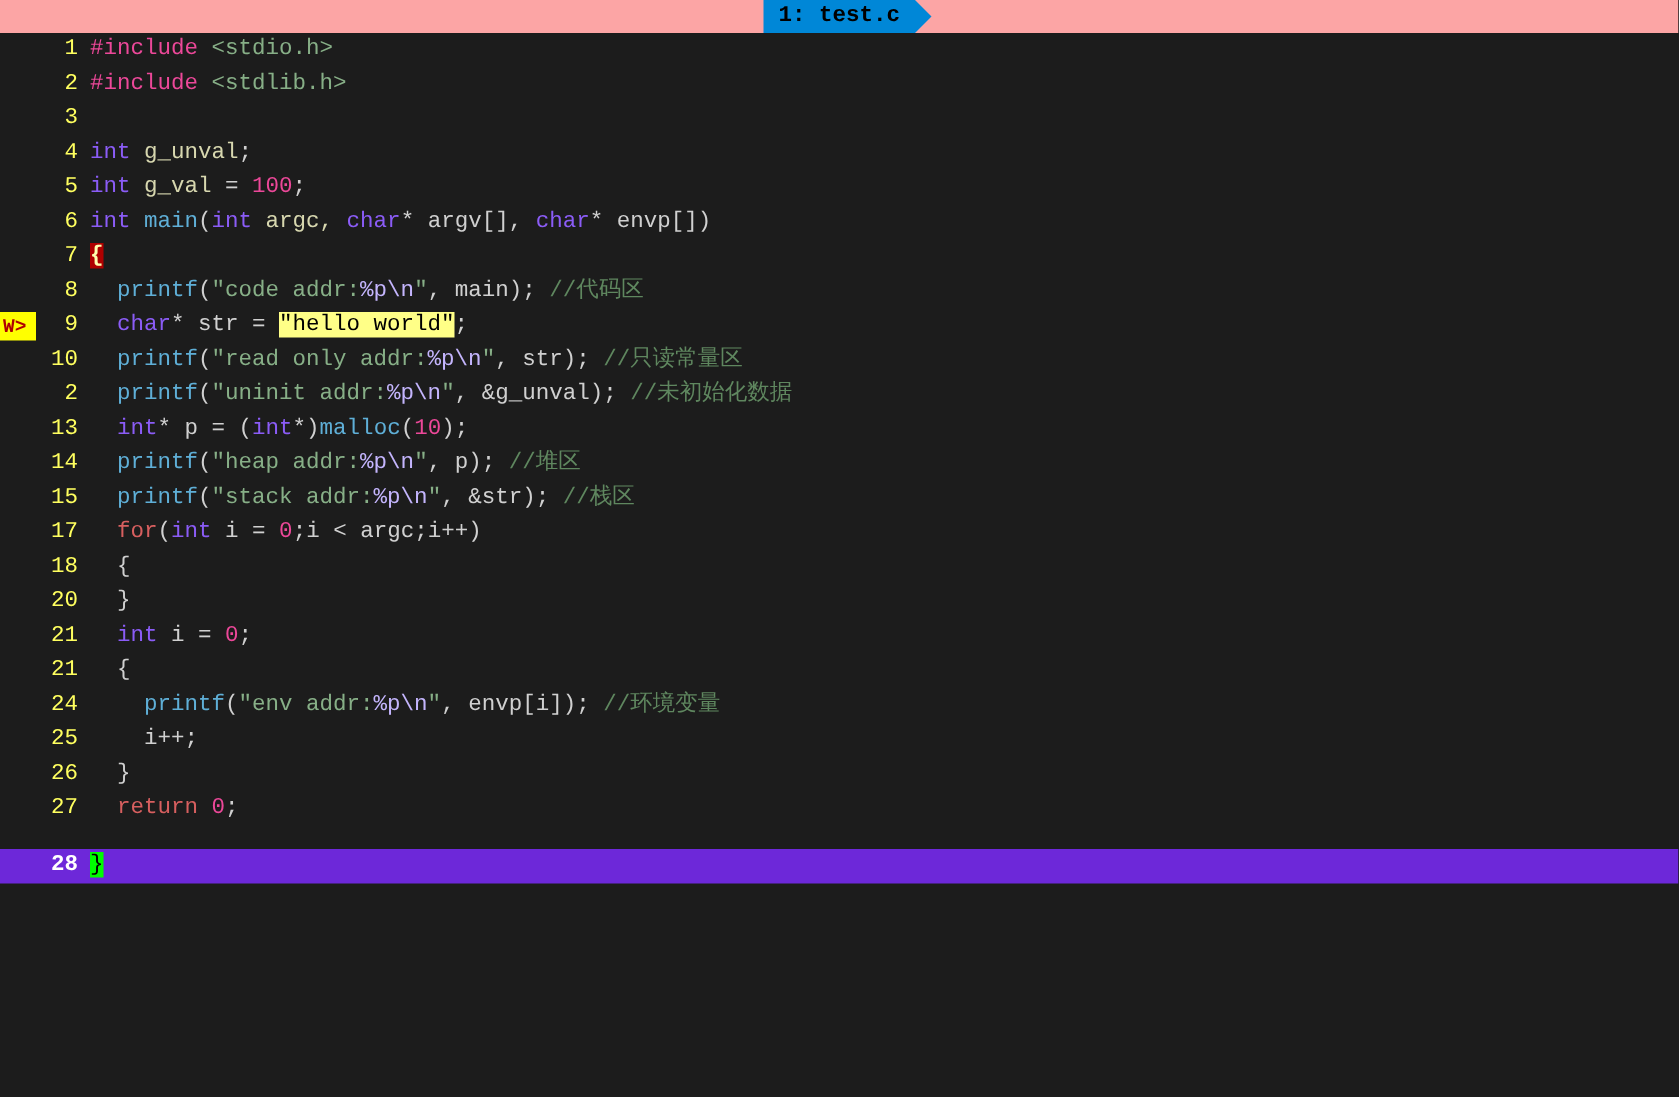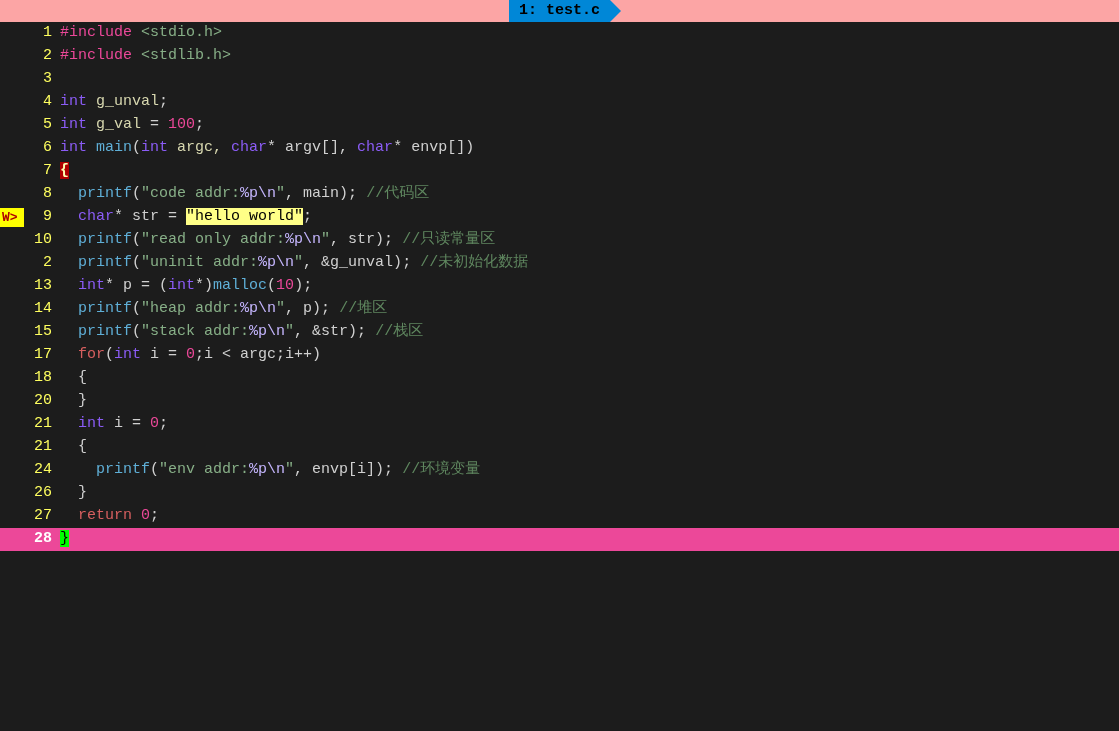--- a/index.html
+++ b/index.html
@@ -79,21 +79,21 @@
 .str { color: #87af87; }
 .esc { color: #c4b5fd; }
 .num { color: #ec4899; }
 .cmt { color: #5f875f; }
 .op { color: #d0d0d0; }
 .pp { color: #ec4899; }
 .incstr { color: #87af87; }
 .hl-brace { background: #af0000; color: #ffffaf; font-weight: bold; }
 .hl-yellow { background: #ffff87; color: #000; }
 .cursor { background: #00ff00; color: #000; }
-.line.current { background: #ec4899; }
+.line.current { background: #6d28d9; margin-top: 15px; }
 .line.current .lineno { color: #ffffff; font-weight: bold; }
 </style>
 </head>
 <body>
 
 <div class="tab-bar">
   <div class="tab">1: test.c</div>
 </div>
 
 <div class="editor">
@@ -215,20 +215,25 @@
     <span class="lineno">21</span>
     <span class="code"><span>  </span><span class="op">{</span></span>
   </div>
 
   <div class="line">
     <span class="sign-col"></span>
     <span class="lineno">24</span>
     <span class="code"><span>    </span><span class="fn">printf</span><span class="op">(</span><span class="str">"env addr:</span><span class="esc">%p\n</span><span class="str">"</span><span class="op">, envp[i]); </span><span class="cmt">//环境变量</span></span>
   </div>
 
+  <div class="line">
+    <span class="sign-col"></span>
+    <span class="lineno">25</span>
+    <span class="code"><span>    </span><span class="op">i++;</span></span>
+  </div>
 
   <div class="line">
     <span class="sign-col"></span>
     <span class="lineno">26</span>
     <span class="code"><span>  </span><span class="op">}</span></span>
   </div>
 
   <div class="line">
     <span class="sign-col"></span>
     <span class="lineno">27</span>

